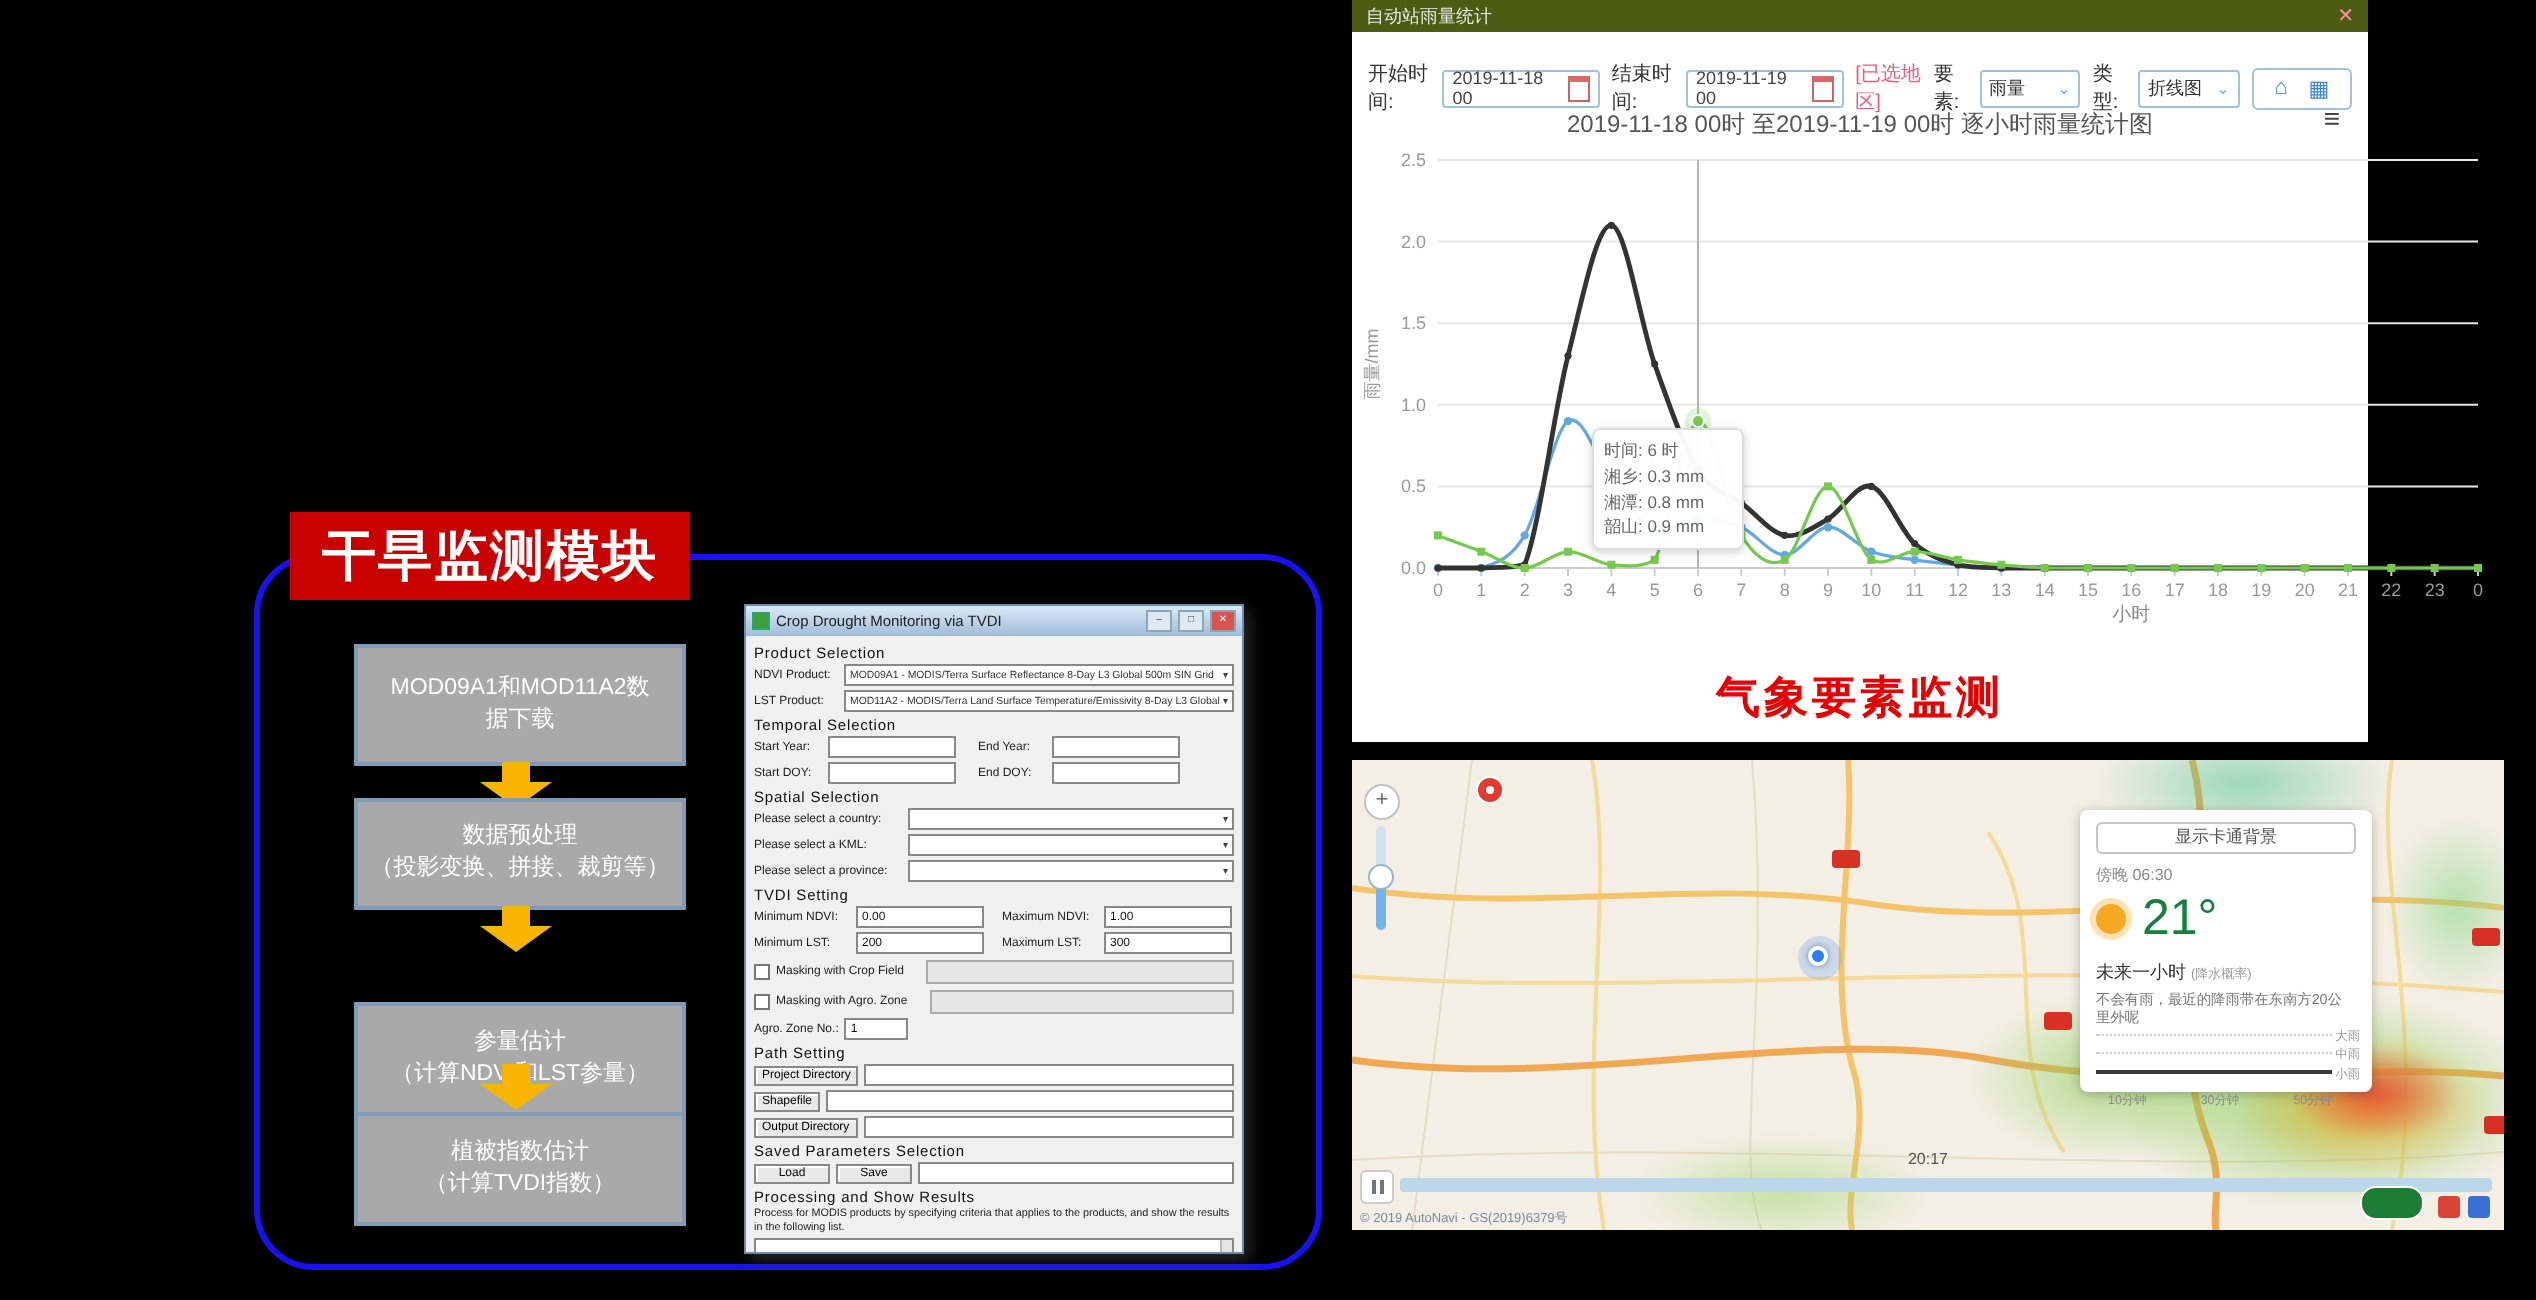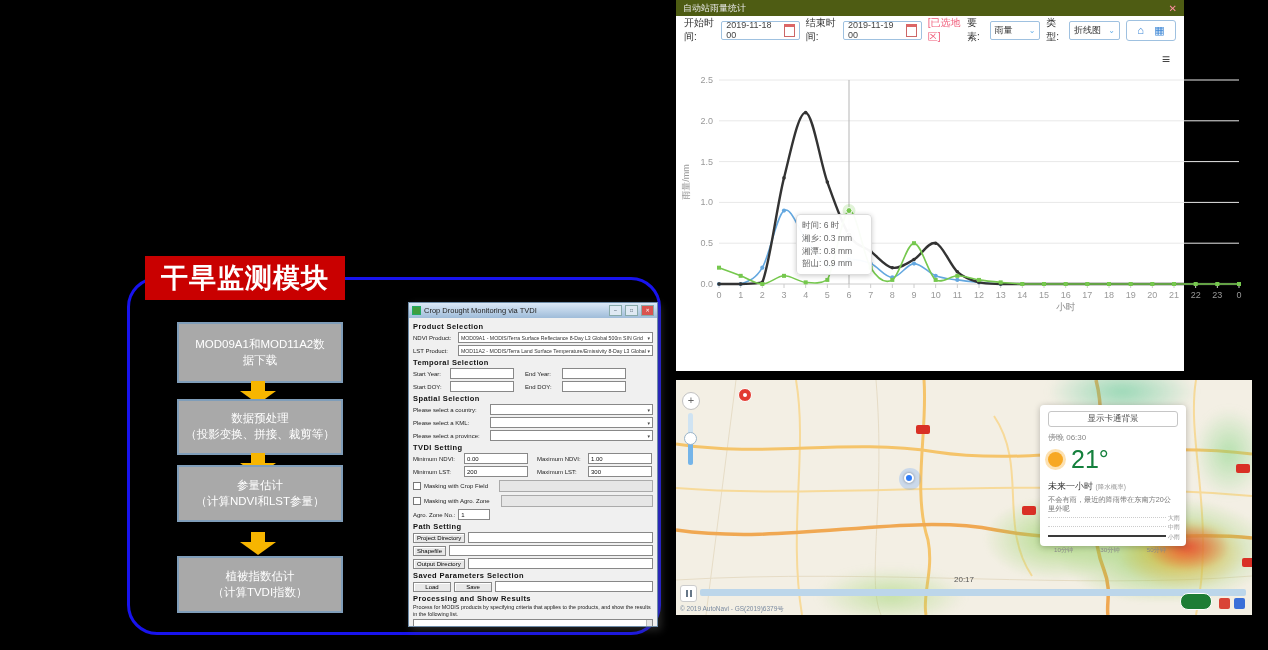--- a/index.html
+++ b/index.html
@@ -15,30 +15,30 @@
             color:#fff;text-align:center;display:flex;flex-direction:column;justify-content:center;
             font-size:11.5px;line-height:1.35;z-index:3;}
   .barrow{position:absolute;left:240px;width:36px;z-index:3;}
   .barrow .shaft{width:14px;height:10px;background:#f7b500;margin:0 auto;}
   .barrow .head{width:0;height:0;border-left:18px solid transparent;border-right:18px solid transparent;
                 border-top:13px solid #f7b500;}
   .caption-rs{position:absolute;left:150px;top:614px;width:280px;text-align:center;color:#d90000;
               font-weight:bold;font-size:20px;z-index:5;}
   
   .app{position:absolute;left:372px;top:302px;width:248px;height:323px;background:#f0f0f0;
-       border:1px solid #6e8ca8;box-shadow:3px 3px 8px rgba(80,80,80,.5);z-index:6;overflow:hidden;margin-left:36px;}
+       border:1px solid #6e8ca8;box-shadow:3px 3px 8px rgba(80,80,80,.5);z-index:6;overflow:hidden;}
   .app-tb{height:15px;background:linear-gradient(#dce9f7,#9fbcd9);display:flex;align-items:center;
           padding:0 3px;gap:3px;}
   .app-ico{width:7px;height:7px;background:#3f9e3f;border:1px solid #2a6;}
   .app-title{font-size:7.5px;color:#222;flex:1;white-space:nowrap;overflow:hidden;}
   .wb{width:11px;height:9px;border:1px solid #8aa;background:#dfe9f3;font-size:5px;line-height:8px;
       text-align:center;color:#345;}
   .wb.close{background:#d9534f;color:#fff;}
   .app-body{padding:2px 4px;font-size:6.5px;color:#111;}
-  .sec-h{font-weight:bold;font-size:7.5px;margin:2px 0 1px;letter-spacing:.4px;}
+  .sec-h{font-weight:normal;font-size:7.5px;margin:2px 0 1px;letter-spacing:.4px;}
   .frow{display:flex;align-items:center;margin-bottom:2px;gap:3px;}
   .flabel{font-size:6px;color:#222;white-space:nowrap;}
   .w44{width:42px;} .w34{width:34px;} .w70{width:74px;} .w46{width:48px;}
   .fselect{flex:1;height:9px;border:1px solid #888;background:#fff;display:flex;align-items:center;
            justify-content:space-between;padding:0 2px;overflow:hidden;}
   .fselect .selv{font-size:5.2px;color:#333;white-space:nowrap;overflow:hidden;}
   .fselect .chev{font-size:5px;color:#444;}
   .finput{height:9px;border:1px solid #888;background:#fff;width:58px;font-size:6px;
           display:flex;align-items:center;padding:0 2px;}
   .finput.grow{flex:1;}
@@ -47,21 +47,21 @@
   .pbtn{font-size:6px;border:1px solid #888;background:#e8e8e8;padding:1px 3px;white-space:nowrap;
         box-shadow:inset 1px 1px 0 #fff;}
   .listbox{height:44px;border:1px solid #888;background:#fff;position:relative;margin-top:1px;}
   .vscroll{position:absolute;right:0;top:0;bottom:0;width:5px;background:#e4e4e4;border-left:1px solid #bbb;}
   .pdesc{font-size:5.4px;line-height:1.25;color:#222;}
   
   .wpanel{position:absolute;left:676px;top:0;width:508px;height:371px;background:#fff;}
   .olive{height:16px;background:#4e5c13;color:#e9e9e9;font-size:9px;display:flex;align-items:center;
          padding:0 7px;}
   .olive .x{margin-left:auto;color:#ff8fa0;font-size:10px;}
-  .wtoolbar{height:28px;display:flex;align-items:center;gap:6px;padding:0 8px;font-size:10px;color:#333;}
+  .wtoolbar{height:28px;display:flex;align-items:center;gap:6px;padding:14px 8px;font-size:10px;color:#333;}
   .dinput{width:94px;height:17px;border:1px solid #9fc1e0;border-radius:2px;font-size:9px;color:#444;
           display:flex;align-items:center;justify-content:space-between;padding:0 4px;background:#fff;}
   .cal{width:9px;height:9px;border:1px solid #c66;border-top:3px solid #d66;background:#fff;}
   .region{color:#f05a78;}
   .wselect{width:56px;height:17px;border:1px solid #9fc1e0;border-radius:2px;font-size:9px;color:#333;
            display:flex;align-items:center;justify-content:space-between;padding:0 4px;}
   .wselect .chev{color:#6ab0e8;font-size:8px;}
   .btngroup{margin-left:auto;width:66px;height:19px;border:1px solid #9fc1e0;border-radius:3px;
             display:flex;align-items:center;justify-content:space-evenly;color:#3d87d6;font-size:11px;}
   .chart-title{position:absolute;left:0;right:0;top:54px;text-align:center;font-size:12px;color:#555;}
@@ -156,21 +156,21 @@
       <div class="head"></div>
   </div>
   <div class="flow-box" style="top:399px;height:52px;">
     <span>数据预处理</span>
     <span>（投影变换、拼接、裁剪等）</span>
   </div>
   <div class="barrow" style="top:453px;">
     <div class="shaft"></div>
       <div class="head"></div>
   </div>
-  <div class="flow-box" style="top:465px;height:53px;">
+  <div class="flow-box" style="top:501px;height:53px;">
     <span>参量估计</span>
     <span>（计算NDVI和LST参量）</span>
   </div>
   <div class="barrow" style="top:532px;">
     <div class="shaft"></div>
       <div class="head"></div>
   </div>
   <div class="flow-box" style="top:556px;height:53px;">
     <span>植被指数估计</span>
     <span>（计算TVDI指数）</span>
@@ -316,20 +316,21 @@
       <span>类型:</span>
       <span class="wselect">
         <span>折线图</span>
         <span class="chev">⌄</span>
       </span>
       <span class="btngroup">
         <span>⌂</span>
         <span>▦</span>
       </span>
     </div>
+    <div class="chart-title">2019-11-18 00时 至2019-11-19 00时 逐小时雨量统计图</div>
     <div class="chart-menu">≡</div>
     <svg id="rain-chart" width="570" height="244">
         <g>
           <line x1="40" y1="216" x2="560" y2="216" stroke="#ccc" stroke-width="1"></line>
           <text x="34" y="219" text-anchor="end" font-size="9" fill="#999" font-family="Liberation Sans, sans-serif">0.0</text>
           <line x1="40" y1="175.2" x2="560" y2="175.2" stroke="#e8e8e8" stroke-width="1"></line>
           <text x="34" y="178.2" text-anchor="end" font-size="9" fill="#999" font-family="Liberation Sans, sans-serif">0.5</text>
           <line x1="40" y1="134.4" x2="560" y2="134.4" stroke="#e8e8e8" stroke-width="1"></line>
           <text x="34" y="137.4" text-anchor="end" font-size="9" fill="#999" font-family="Liberation Sans, sans-serif">1.0</text>
           <line x1="40" y1="93.6" x2="560" y2="93.6" stroke="#e8e8e8" stroke-width="1"></line>
@@ -480,20 +481,21 @@
           <rect x="536.3333333333333" y="214" width="4" height="4" fill="#76c84e"></rect>
           <rect x="558" y="214" width="4" height="4" fill="#76c84e"></rect>
         </g>
       </svg>
     <div class="tooltip">
       <div>时间: 6 时</div>
       <div>湘乡: 0.3 mm</div>
       <div>湘潭: 0.8 mm</div>
       <div>韶山: 0.9 mm</div>
     </div>
+    <div class="caption-weather">气象要素监测</div>
   </div>
 
   <div class="mpanel">
     <svg width="576" height="235" style="position:absolute;left:0;top:0;">
       <path d="M60,0 L30,235" stroke="#e6dcc6" stroke-width="1" fill="none"></path>
       <path d="M0,200 C200,188 400,210 576,196" stroke="#e6dcc6" stroke-width="1" fill="none"></path>
       <path d="M200,0 C210,120 190,200 205,235" stroke="#e6dcc6" stroke-width="1" fill="none"></path>
       <path d="M0,108 C150,120 330,96 576,116" stroke="#f7da9a" stroke-width="2" fill="none"></path>
       <path d="M120,0 C132,70 112,150 126,235" stroke="#f7da9a" stroke-width="2" fill="none"></path>
       <path d="M318,36 C352,86 322,146 356,196" stroke="#f7da9a" stroke-width="2" fill="none"></path>

